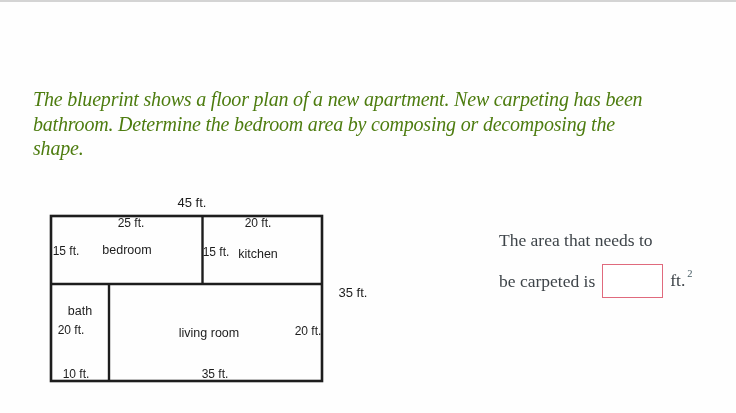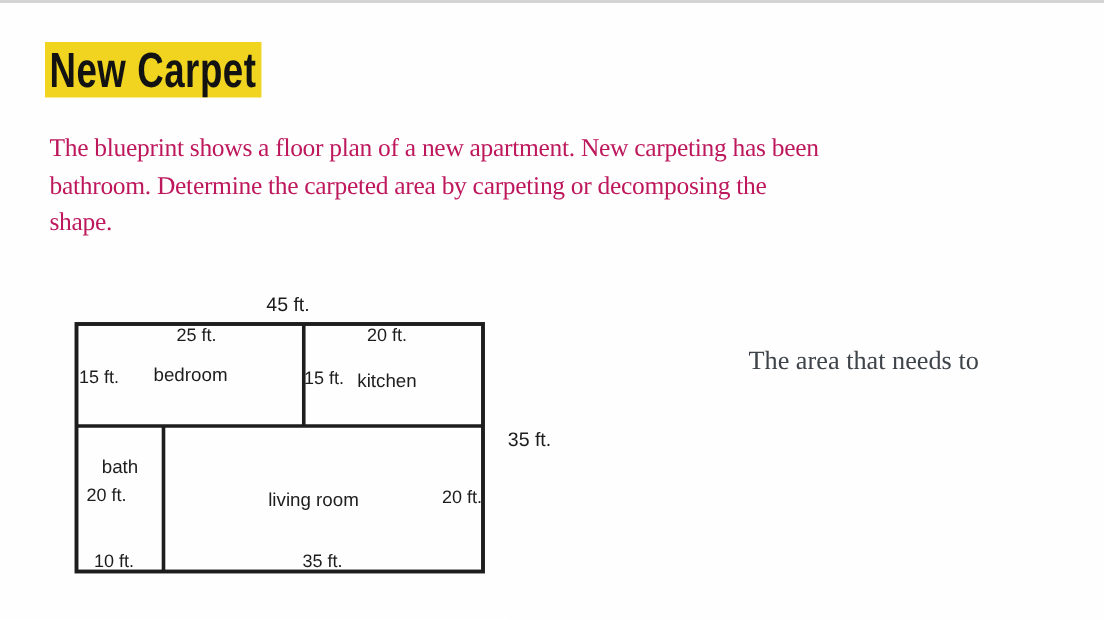--- a/index.html
+++ b/index.html
@@ -33,24 +33,25 @@
     padding: 0 4px;
     transform: scaleX(0.74);
     transform-origin: left center;
     white-space: nowrap;
     letter-spacing: 0.5px;
   }
   #intro {
     position: absolute;
     left: 33px; top: 87px;
     width: 672px;
-    color: #be185d;
-    font-size: 17px;
+    color: #4d7c0f;
+    font-size: 20px;
     line-height: 24.5px;
     letter-spacing: -0.2px;
+    font-style: italic;
   }
   #floorplan-svg {
     position: absolute;
     left: 0; top: 0;
     width: 380px; height: 400px;
     pointer-events: none;
   }
   #floorplan-svg text {
     font-family: "Liberation Sans", sans-serif;
     fill: #1d1d1d;
@@ -92,27 +93,24 @@
     left: 2px;
   }
 </style>
 </head>
 <body>
 
 <div id="page">
 
   <div id="top-border"></div>
 
-  <div id="title-wrap">
-    <h1 id="title">New Carpet</h1>
-  </div>
 
   <div id="intro">
     <div>The blueprint shows a floor plan of a new apartment. New carpeting has been</div>
-    <div>bathroom. Determine the carpeted area by carpeting or decomposing the</div>
+    <div>bathroom. Determine the bedroom area by composing or decomposing the</div>
     <div>shape.</div>
   </div>
 
   <svg id="floorplan-svg" viewBox="0 0 380 400">
 
     <rect x="51" y="216" width="271" height="165" fill="none" stroke="#1d1d1d" stroke-width="2.6"></rect>
     <line x1="51" y1="284" x2="322" y2="284" stroke="#1d1d1d" stroke-width="2.4"></line>
     <line x1="202.5" y1="216" x2="202.5" y2="284" stroke="#1d1d1d" stroke-width="2.4"></line>
     <line x1="109" y1="284" x2="109" y2="381" stroke="#1d1d1d" stroke-width="2.4"></line>
 
@@ -131,15 +129,20 @@
     <text x="71" y="334" text-anchor="middle" class="dim-label">20 ft.</text>
     <text x="76" y="378" text-anchor="middle" class="dim-label">10 ft.</text>
 
     <text x="209" y="337" text-anchor="middle" class="room-label">living room</text>
     <text x="308" y="335" text-anchor="middle" class="dim-label">20 ft.</text>
     <text x="215" y="378" text-anchor="middle" class="dim-label">35 ft.</text>
   </svg>
 
   <div id="answer-panel">
     <div>The area that needs to</div>
+    <div id="answer-row">
+      <span>be carpeted is</span>
+      <input id="area-input" type="text" value="" style="">
+      <span id="unit-wrap"><span>ft.</span><span id="unit-exp">2</span></span>
+    </div>
   </div>
 
 </div>
 
 </body></html>

